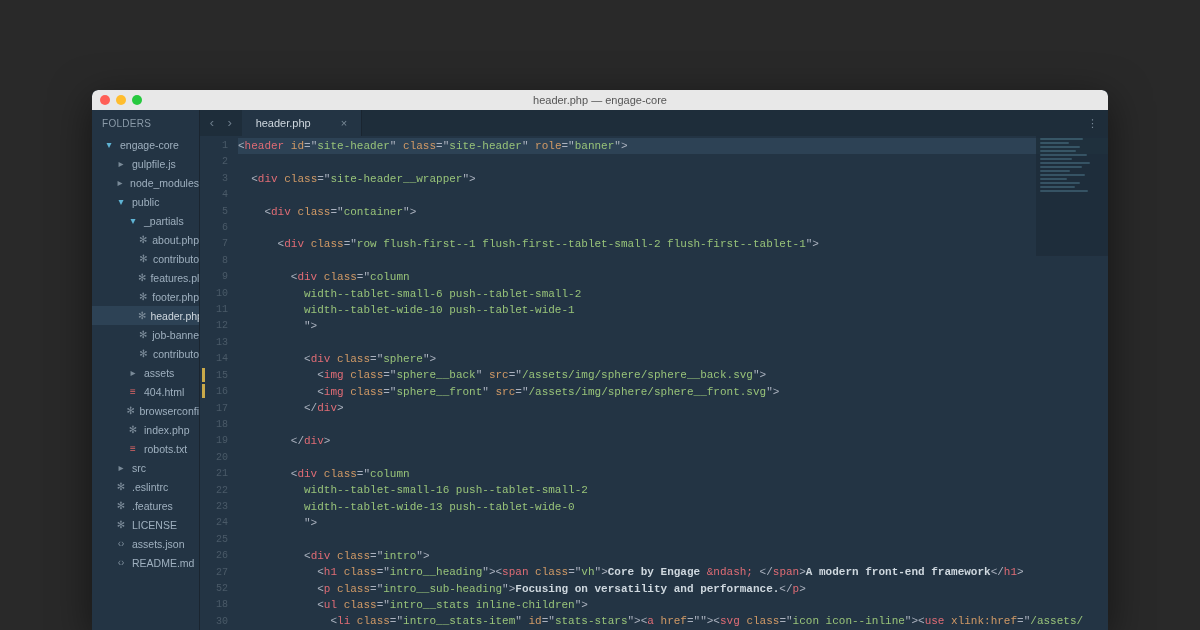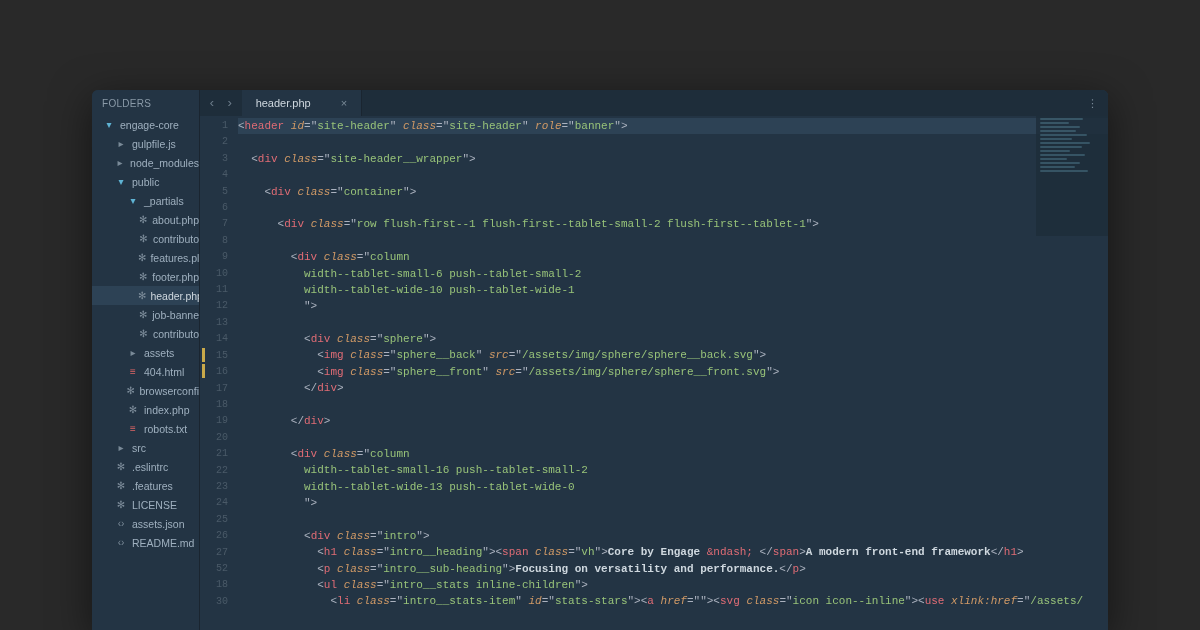--- a/index.html
+++ b/index.html
@@ -157,21 +157,21 @@
   padding: 2px 0 0 4px;
   font-size: 11px;
   line-height: 16.4px;
   color: #cfd8df;
   white-space: pre;
   overflow: hidden;
 }
 .code .line { display: block; height: 16.4px; }
 .code .line.hl { background: #2d4255; }
 .t-tag { color: #e06c75; }
-.t-attr { color: #d19a66; font-style: italic; }
+.t-attr { color: #d19a66; }
 .t-str { color: #98c379; }
 .t-punc { color: #abb2bf; }
 .t-txt { color: #cfd8df; font-weight: bold; }
 .t-ent { color: #e06c75; }
 
 .minimap {
   position: absolute;
   right: 0;
   top: 26px;
   width: 72px;
@@ -186,20 +186,28 @@
   background: #3a5a6a;
   border-radius: 1px;
 }
 </style>
 </head>
 <body>
 
 <div class="bg-pattern"></div>
 
 <div class="window">
+  <div class="titlebar">
+    <div class="traffic-lights">
+      <div class="tl red"></div>
+      <div class="tl yellow"></div>
+      <div class="tl green"></div>
+    </div>
+    <div class="title-text">header.php — engage-core</div>
+  </div>
 
   <div class="body">
     <div class="sidebar">
       <div class="folders-label">FOLDERS</div>
       <div class="tree" id="tree">
           <div class="tree-item ind-1">
             <span class="icn folder-open">▾</span>
             <span>engage-core</span>
           </div>
           <div class="tree-item ind-2">

